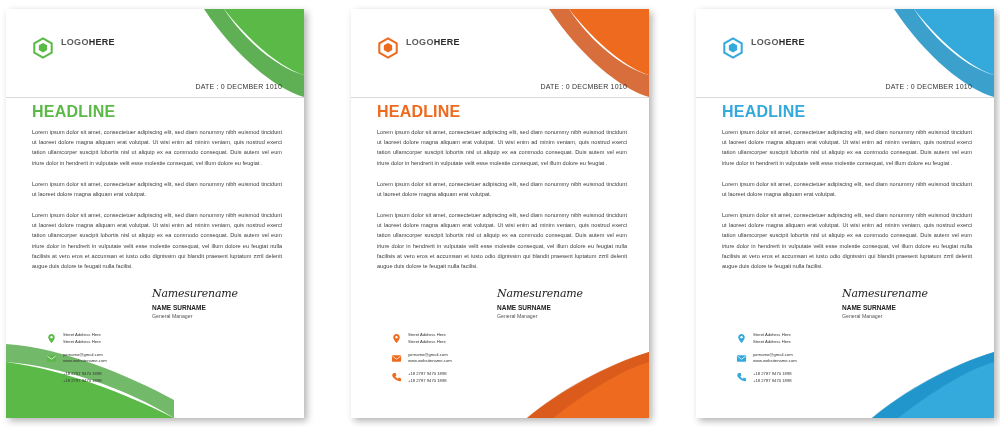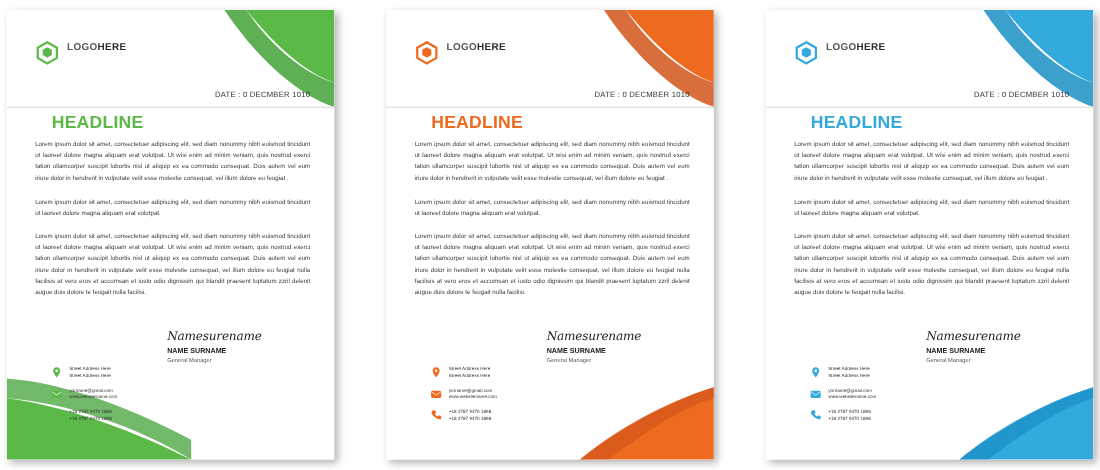--- a/index.html
+++ b/index.html
@@ -58,21 +58,21 @@
   .logo-mark{width:22px;height:22px;display:block;}
   .logo-text{font-size:9px;font-weight:bold;color:#5a5a5a;letter-spacing:.3px;}
   .logo-text .hl{color:#2b2b2b;}
   .date-line{
     position:absolute;right:22px;top:74px;font-size:7px;color:#333;letter-spacing:.2px;
   }
   .rule{
     position:absolute;left:0;right:0;top:88px;height:1px;background:#d9d9d9;
   }
   .headline{
-    position:absolute;left:41px;top:94px;font-size:16px;font-weight:bold;letter-spacing:.2px;
+    position:absolute;left:26px;top:94px;font-size:16px;font-weight:bold;letter-spacing:.2px;
   }
   .body{
     position:absolute;left:26px;right:22px;top:118px;
   }
   .body p{
     margin:0 0 11px 0;
     font-size:5.6px;
     line-height:1.82;
     color:#3c3c3c;
     text-align:justify;
@@ -80,21 +80,20 @@
   
   .sign-block{
     position:absolute;right:22px;top:278px;text-align:left;width:130px;
   }
   .sign-script{
     font-family:"DejaVu Serif", serif;
     font-style:italic;
     font-size:11px;
     color:#1b1b1b;
     letter-spacing:-.2px;
-    margin-top:12px;
   }
   .sign-name{font-size:6.5px;font-weight:bold;color:#222;margin-top:4px;}
   .sign-role{font-size:5.2px;color:#555;margin-top:2px;}
   
   .contacts{
     position:absolute;left:40px;bottom:34px;display:flex;flex-direction:column;gap:7px;
   }
   .contact{
     display:flex;align-items:center;gap:6px;
   }

